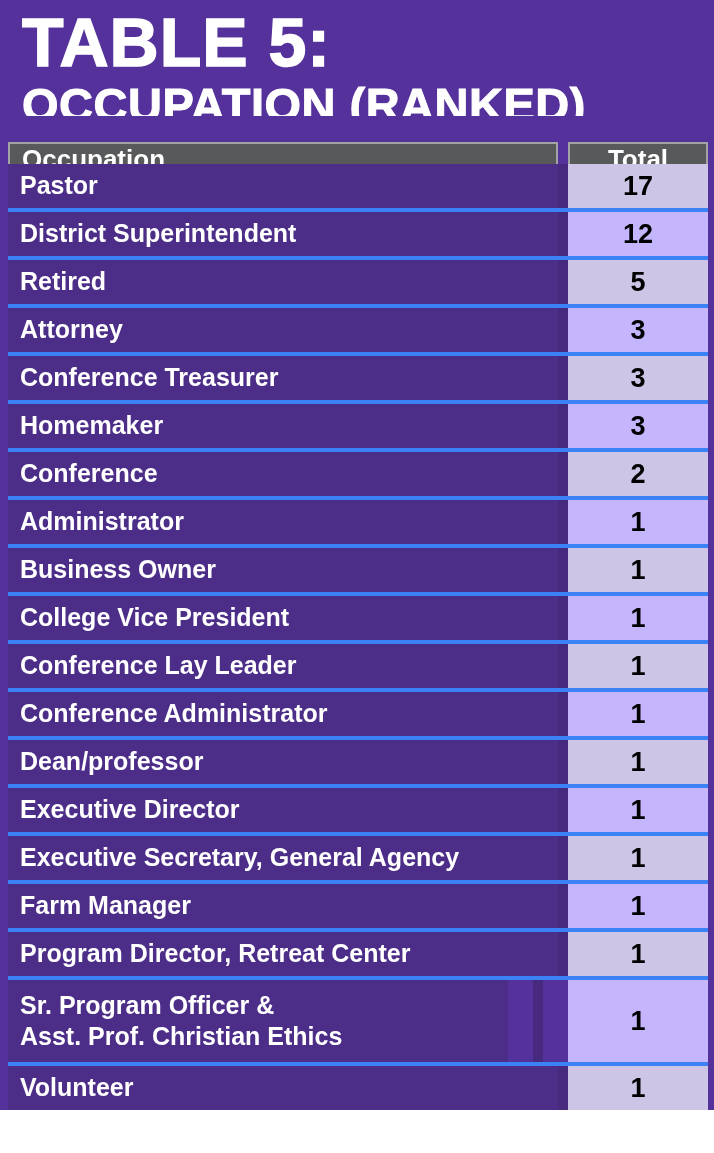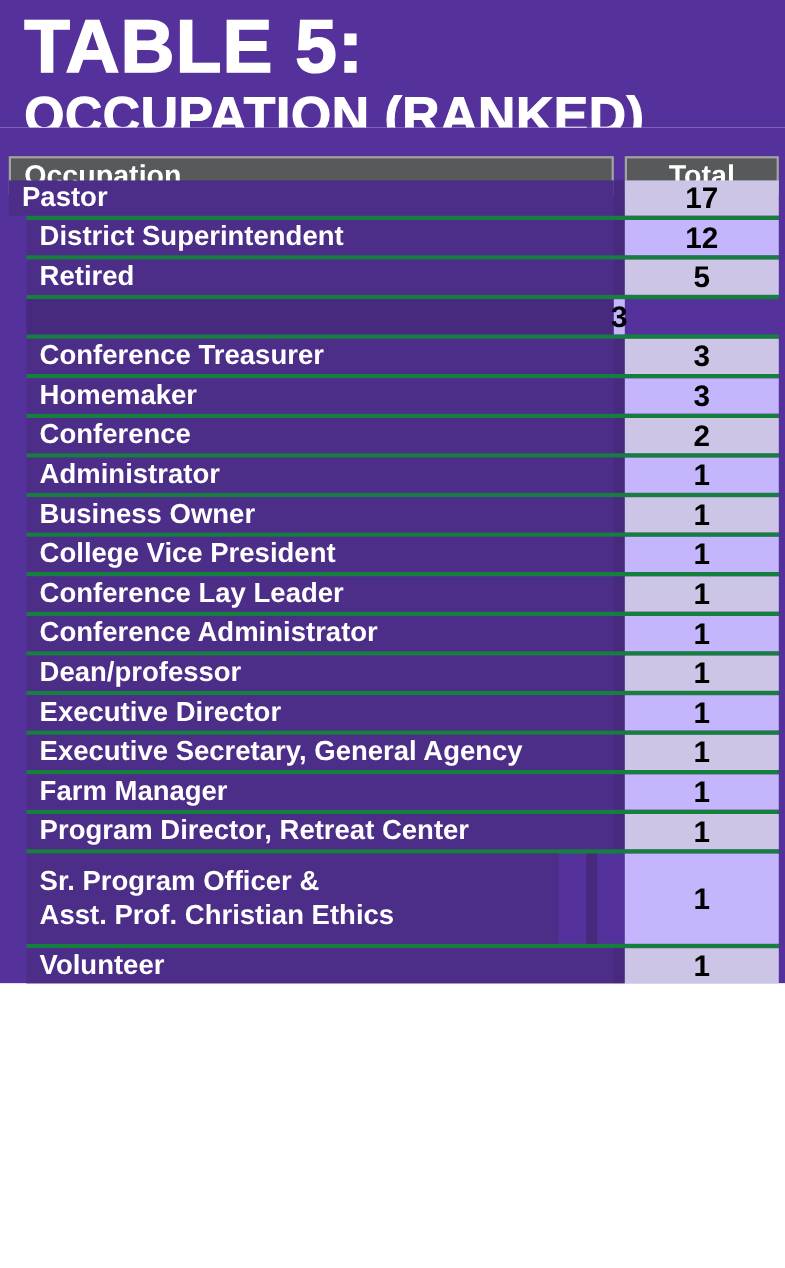--- a/index.html
+++ b/index.html
@@ -60,24 +60,24 @@
     align-items: center;
     margin-top: 26px;
   }
   .th.occ { padding-left: 12px; }
   .th.tot { justify-content: center; }
   .hdiv { background: transparent; }
   
   .row {
     display: grid;
     grid-template-columns: 1fr 10px 140px;
-    height: 32px;
+    height: 44px;
   }
   .row.tall { height: 82px; gap: 25px; }
-  .row + .row { border-top: 4px solid #15803d; margin-left: 16px; }
+  .row + .row { border-top: 4px solid #3b82f6; }
   .cell {
     box-sizing: border-box;
     display: flex;
     align-items: center;
   }
   .cell.occ {
     background: #4c2e89;
     color: #ffffff;
     font-size: 25px;
     font-weight: bold;
@@ -123,20 +123,21 @@
           <div class="cell occ">District Superintendent</div>
           <div class="vdiv"></div>
           <div class="cell tot">12</div>
         </div>
         <div class="row">
           <div class="cell occ">Retired</div>
           <div class="vdiv"></div>
           <div class="cell tot">5</div>
         </div>
         <div class="row">
+          <div class="cell occ">Attorney</div>
           <div class="vdiv"></div>
           <div class="cell tot">3</div>
         </div>
         <div class="row">
           <div class="cell occ">Conference Treasurer</div>
           <div class="vdiv"></div>
           <div class="cell tot">3</div>
         </div>
         <div class="row">
           <div class="cell occ">Homemaker</div>

